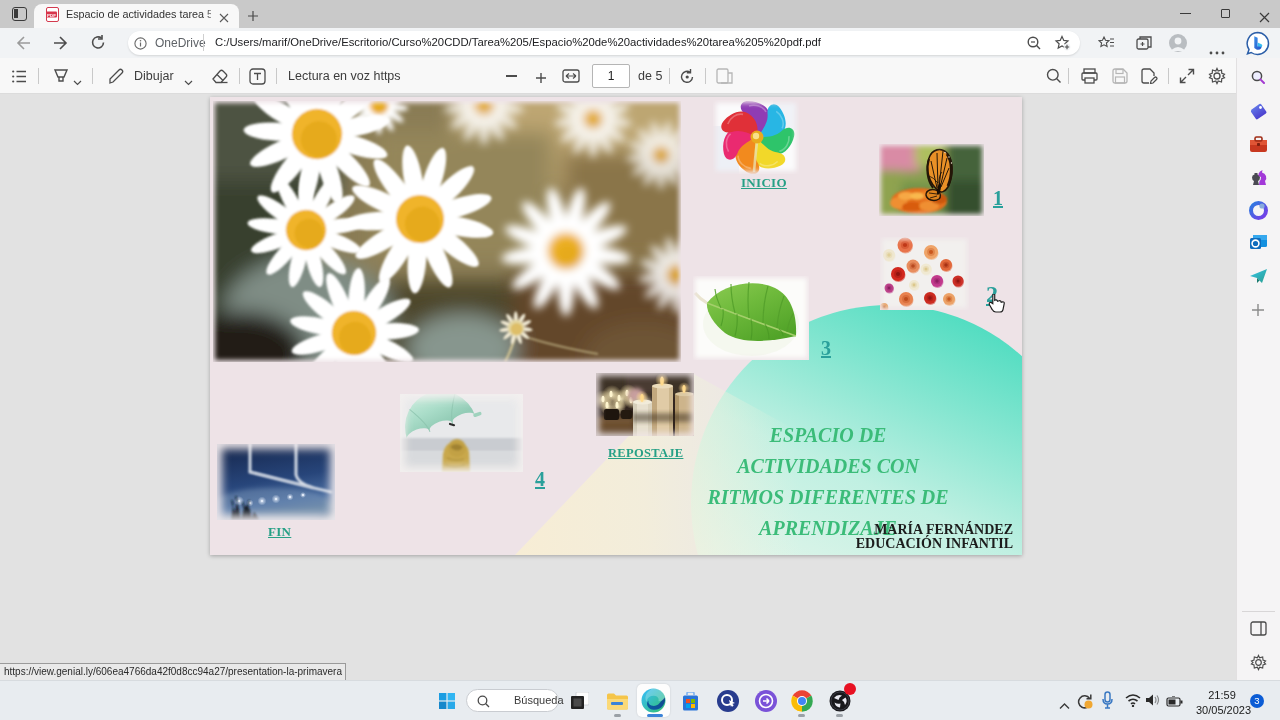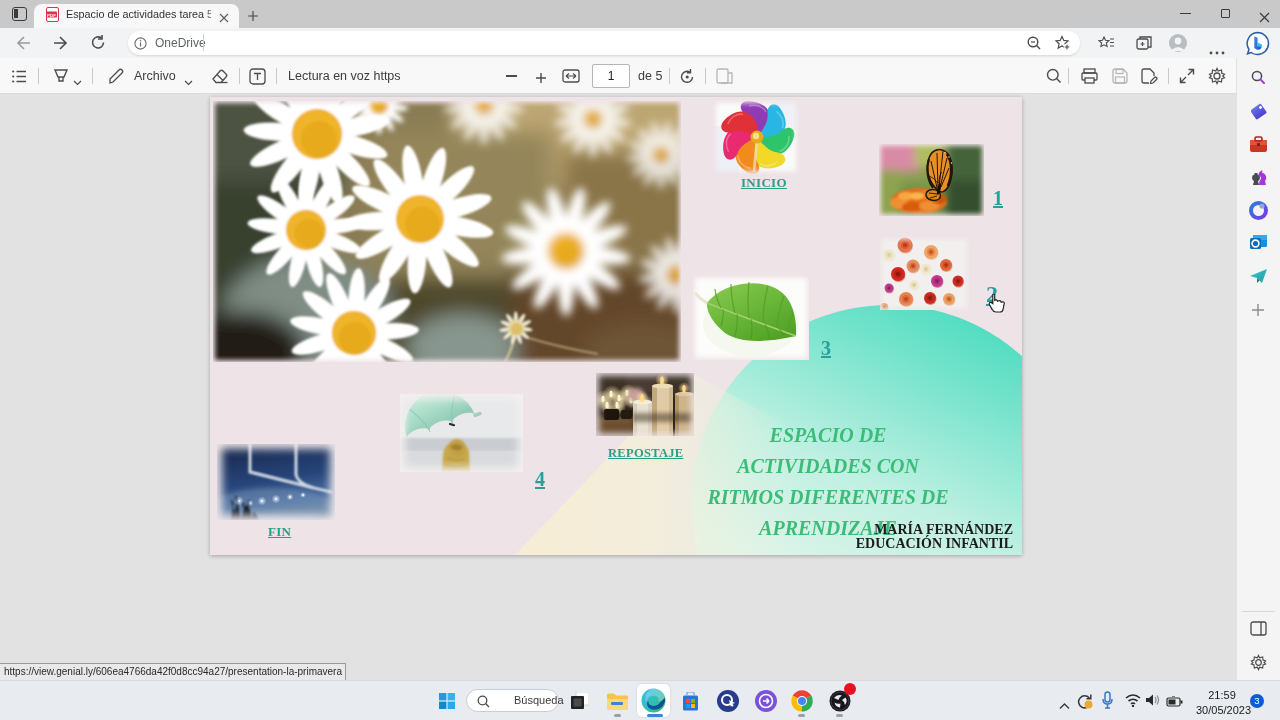--- a/index.html
+++ b/index.html
@@ -55,20 +55,21 @@
         <path d="M12 1 L12 5 L8 5" stroke="#4c4c4c" stroke-width="1.6" fill="none"></path>
       </svg></div>
   <div class="abs" style="left:128px;top:3px;width:952px;height:24px;background:#fff;border-radius:12px;box-shadow:0 1px 2px rgba(0,0,0,0.12)"></div>
   <div class="abs" style="left:134px;top:8px;width:13px;height:13px"><svg width="13" height="13" viewBox="0 0 13 13" xmlns="http://www.w3.org/2000/svg">
         <circle cx="6.5" cy="6.5" r="5.6" stroke="#6a6a6a" fill="none" stroke-width="1.1"></circle>
         <path d="M6.5 5.5 L6.5 9.5" stroke="#6a6a6a" stroke-width="1.2"></path>
         <circle cx="6.5" cy="3.8" r="0.8" fill="#6a6a6a"></circle>
       </svg></div>
   <div class="abs" style="left:155px;top:8px;font-size:12px;color:#5f6368">OneDrive</div>
   <div class="abs" style="left:203px;top:6px;width:1px;height:17px;background:#cfcfcf"></div>
+  <div class="abs" style="left:215px;top:8px;font-size:11.3px;color:#202124;white-space:nowrap">C:/Users/marif/OneDrive/Escritorio/Curso%20CDD/Tarea%205/Espacio%20de%20actividades%20tarea%205%20pdf.pdf</div>
   <div class="abs" style="left:1026px;top:7px;width:16px;height:16px"><svg width="16" height="16" viewBox="0 0 16 16" xmlns="http://www.w3.org/2000/svg">
         <circle cx="7" cy="7" r="4.8" stroke="#4c4c4c" fill="none" stroke-width="1.4"></circle>
         <path d="M10.6 10.6 L14 14" stroke="#4c4c4c" stroke-width="1.4"></path>
         <path d="M5 7 L9 7" stroke="#4c4c4c" stroke-width="1.2"></path>
       </svg></div>
   <div class="abs" style="left:1054px;top:7px;width:17px;height:16px"><svg width="17" height="16" viewBox="0 0 17 16" xmlns="http://www.w3.org/2000/svg">
         <path d="M8 1.5 L9.8 5.4 L14 5.9 L10.9 8.8 L11.8 13 L8 10.9 L4.2 13 L5.1 8.8 L2 5.9 L6.2 5.4 Z" stroke="#4c4c4c" fill="none" stroke-width="1.2"></path>
         <circle cx="13" cy="12" r="3.4" fill="#f1f3f5"></circle>
         <path d="M13 9.8 L13 14.2 M10.8 12 L15.2 12" stroke="#4c4c4c" stroke-width="1.1"></path>
       </svg></div>
@@ -116,21 +117,21 @@
         <path d="M3 2 L15 2 L12 9 L6 9 Z" stroke="#4c4c4c" fill="none" stroke-width="1.4"></path>
         <path d="M7 9 L7 13 L11 13 L11 9" stroke="#4c4c4c" fill="none" stroke-width="1.4"></path>
       </svg></div>
   <div class="abs" style="left:73px;top:14px;width:9px;height:6px"><svg width="9" height="6" viewBox="0 0 9 6" xmlns="http://www.w3.org/2000/svg">
         <path d="M1 1 L4.5 4.5 L8 1" stroke="#4c4c4c" stroke-width="1.2" fill="none"></path>
       </svg></div>
   <div class="vdiv" style="left:92px"></div>
   <div class="abs" style="left:108px;top:10px;width:17px;height:17px"><svg width="17" height="17" viewBox="0 0 17 17" xmlns="http://www.w3.org/2000/svg">
         <path d="M2 15 L5 14 L14 5 Q15.5 3.5 14 2 Q12.5 0.5 11 2 L2 11 Z" stroke="#4c4c4c" fill="none" stroke-width="1.3"></path>
       </svg></div>
-  <div class="abs" style="left:134px;top:11px;font-size:12.5px;color:#3c3c3c">Archivo</div>
+  <div class="abs" style="left:134px;top:11px;font-size:12.5px;color:#3c3c3c">Dibujar</div>
   <div class="abs" style="left:184px;top:14px;width:9px;height:6px"><svg width="9" height="6" viewBox="0 0 9 6" xmlns="http://www.w3.org/2000/svg">
         <path d="M1 1 L4.5 4.5 L8 1" stroke="#4c4c4c" stroke-width="1.2" fill="none"></path>
       </svg></div>
   <div class="abs" style="left:211px;top:10px;width:18px;height:16px"><svg width="18" height="16" viewBox="0 0 18 16" xmlns="http://www.w3.org/2000/svg">
         <path d="M2 11 L9 3 Q10.5 1.5 12 3 L15 6 Q16.5 7.5 15 9 L10 14.5 L5 14.5 Z" stroke="#4c4c4c" fill="none" stroke-width="1.3"></path>
         <path d="M6 6.5 L12 12.5" stroke="#4c4c4c" stroke-width="1.2"></path>
         <path d="M10 14.5 L16.5 14.5" stroke="#4c4c4c" stroke-width="1.3"></path>
       </svg></div>
   <div class="vdiv" style="left:239px"></div>
   <div class="abs" style="left:249px;top:10px;width:17px;height:17px"><svg width="17" height="17" viewBox="0 0 17 17" xmlns="http://www.w3.org/2000/svg">

